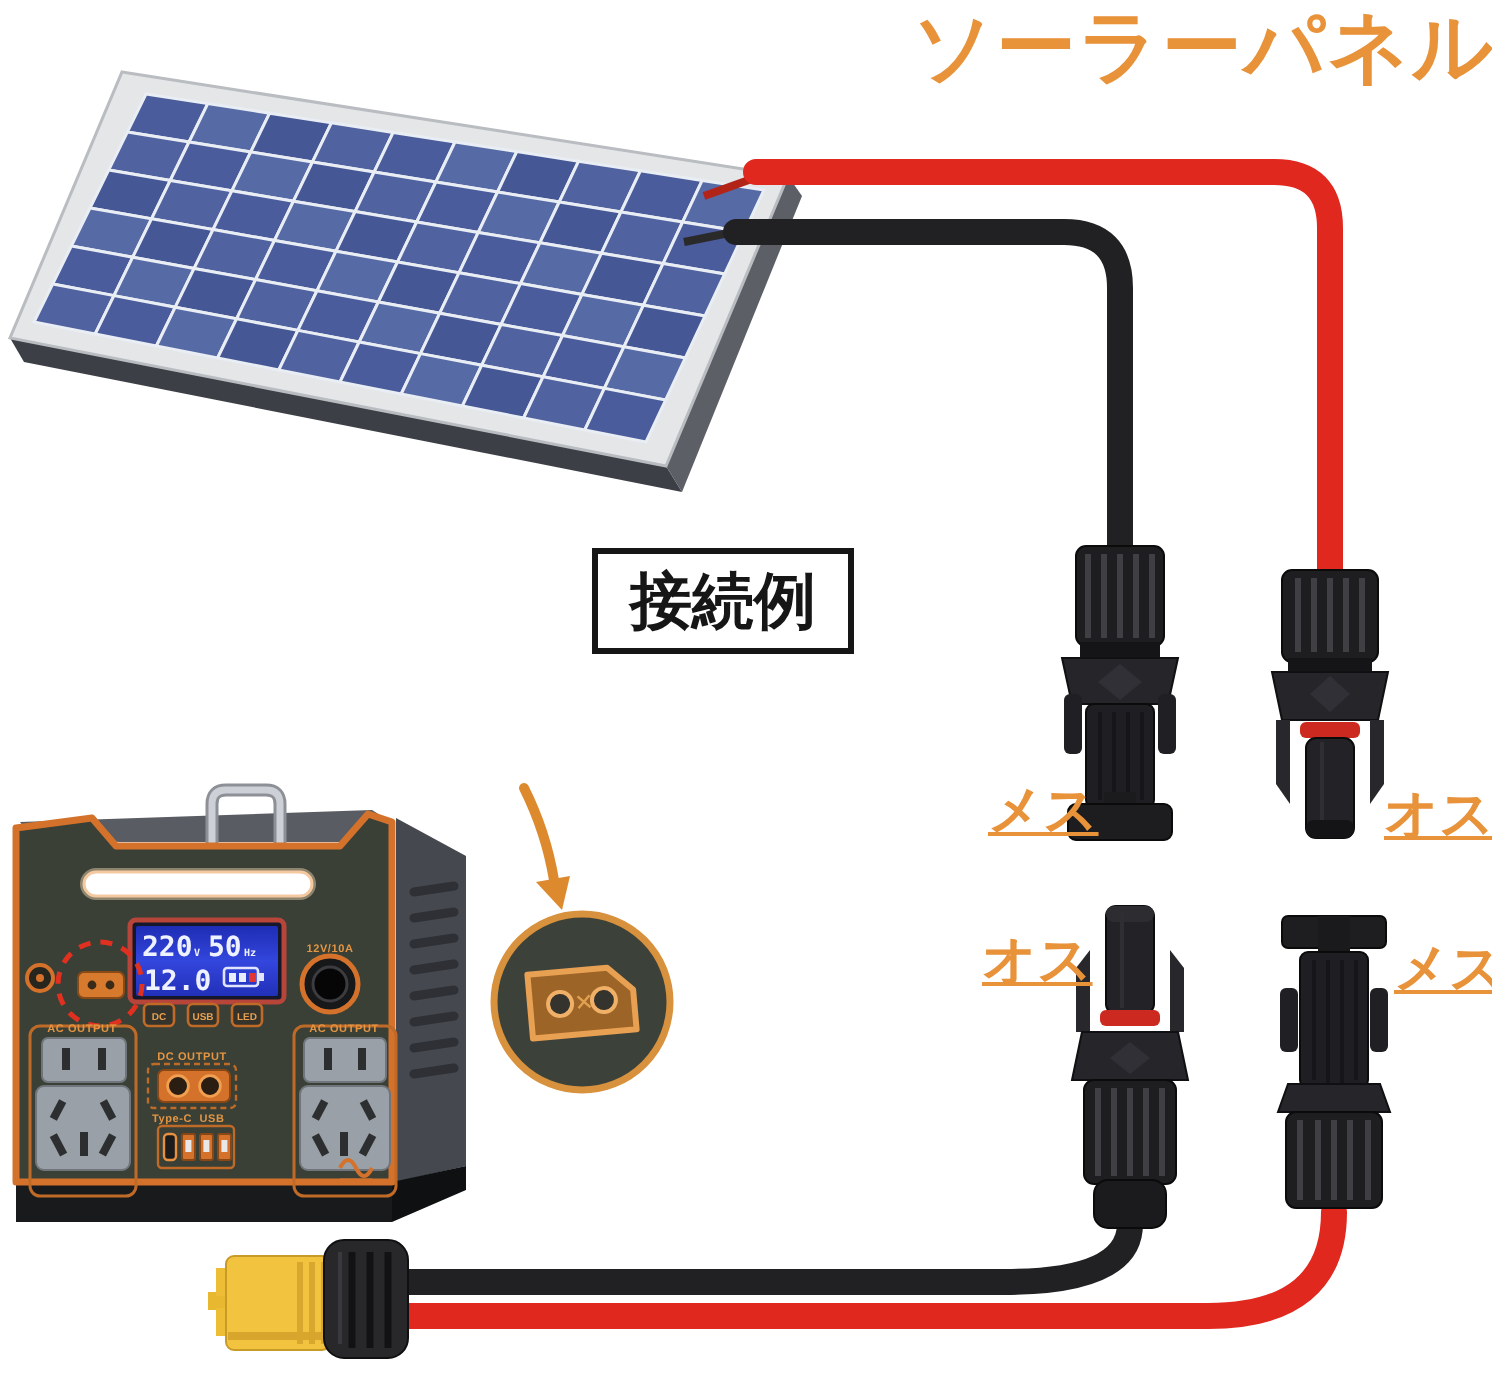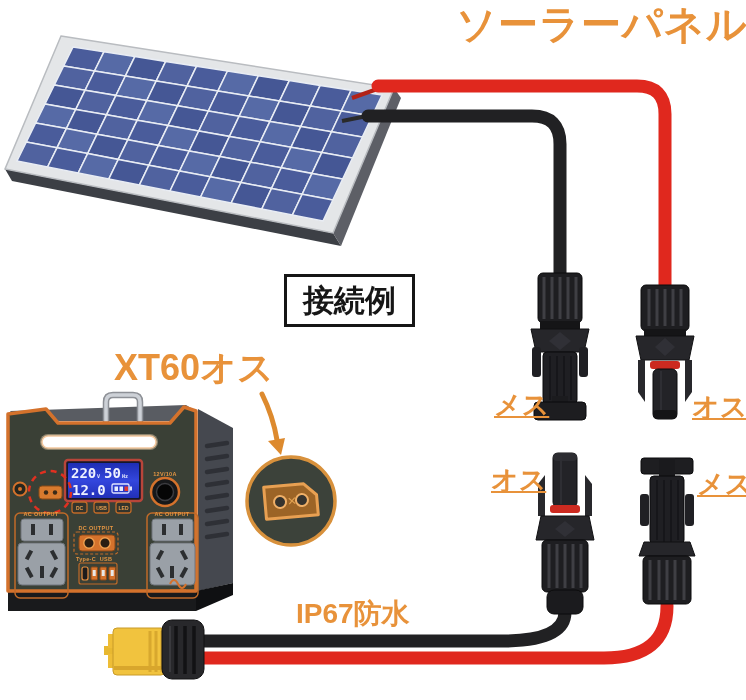--- a/index.html
+++ b/index.html
@@ -9,21 +9,21 @@
   svg{position:absolute;left:0;top:0;}
   .lbl{position:absolute;font-weight:bold;color:#e8923a;white-space:nowrap;line-height:1;}
   .title{left:456px;top:4px;font-size:40px;letter-spacing:1px;}
   .xt60{left:114px;top:350px;font-size:36px;}
   .ip67{left:296px;top:600px;font-size:28px;}
   .pair-lbl{font-size:27px;text-decoration:underline;}
   .p1l{left:494px;top:392px;}
   .p1r{left:692px;top:394px;}
   .p2l{left:491px;top:467px;}
   .p2r{left:697px;top:471px;}
-  .callout{position:absolute;left:284px;top:274px;background:#ffffff;border:3px solid #161616;
+  .callout{position:absolute;left:296px;top:274px;background:#ffffff;border:3px solid #161616;
            color:#161616;font-weight:bold;font-size:31px;padding:8px 16px;line-height:1;}
   text{font-family:"Liberation Sans", sans-serif;}
   .lcd{font-family:"DejaVu Sans Mono", monospace;font-weight:bold;fill:#eef1ff;}
   .tinylbl{font-size:5.5px;fill:#e39543;font-weight:bold;letter-spacing:.3px;}
   .btnlbl{font-size:5px;fill:#e8a050;font-weight:bold;}
 </style>
 </head>
 <body>
 
 <div class="stage">
@@ -305,20 +305,18 @@
   </g>
 
   <g>
     <path d="M262,394 Q273,416 277,440" stroke="#dd8a2e" stroke-width="5" fill="none" stroke-linecap="round"></path>
     <polygon points="281,455 268,441 285,438" fill="#dd8a2e"></polygon>
   </g>
 </svg>
 
 <div class="lbl title">ソーラーパネル</div>
 <div class="callout">接続例</div>
-<div class="lbl xt60">XT60オス</div>
 <div class="lbl pair-lbl p1l">メス</div>
 <div class="lbl pair-lbl p1r">オス</div>
 <div class="lbl pair-lbl p2l">オス</div>
 <div class="lbl pair-lbl p2r">メス</div>
-<div class="lbl ip67">IP67防水</div>
 
 </div>
 
 </body></html>

